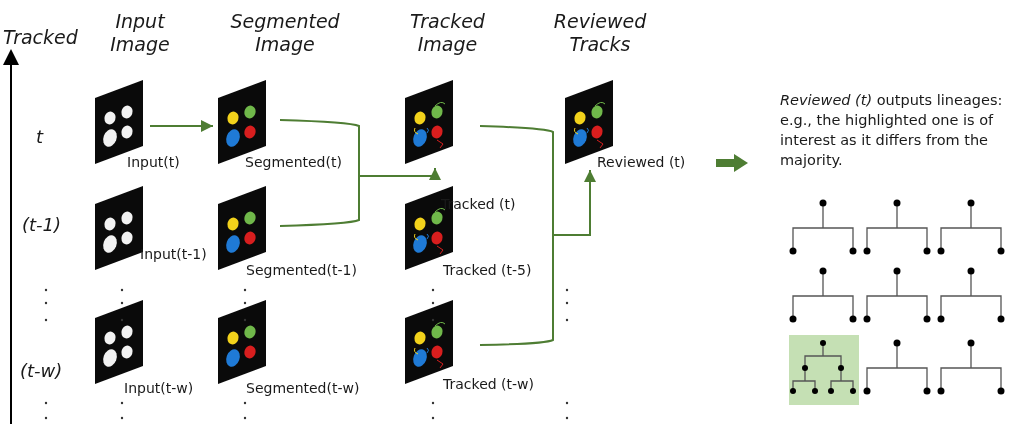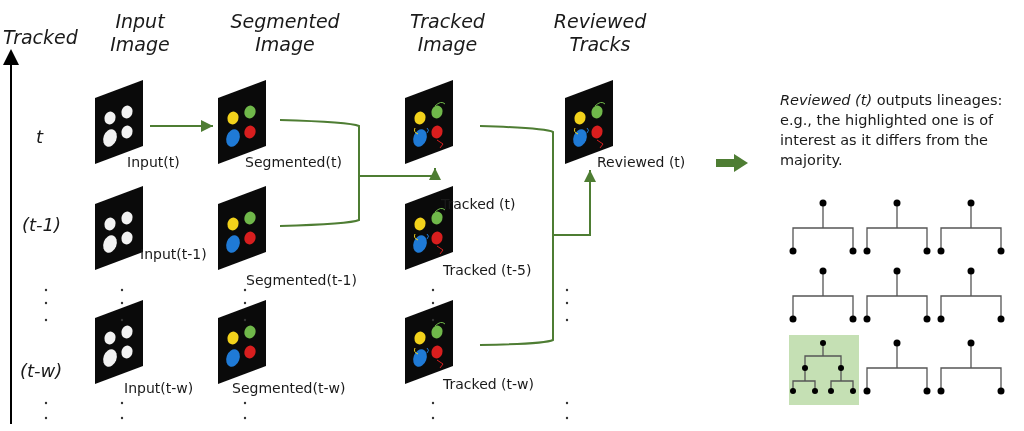--- a/index.html
+++ b/index.html
@@ -237,20 +237,20 @@
 <div class="abs rowlbl" style="left:36px;top:126px;">t</div>
 <div class="abs rowlbl" style="left:22px;top:214px;">(t-1)</div>
 <div class="abs rowlbl" style="left:20px;top:344px;margin-top:16px;">(t-w)</div>
 
 <div class="abs lbl" style="left:127px;top:154px;">Input(t)</div>
 <div class="abs lbl" style="left:245px;top:154px;">Segmented(t)</div>
 <div class="abs lbl" style="left:441px;top:154px;margin-top:42px;">Tracked (t)</div>
 <div class="abs lbl" style="left:597px;top:154px;">Reviewed (t)</div>
 
 <div class="abs lbl" style="left:125px;top:246px;margin-left:15px;">Input(t-1)</div>
-<div class="abs lbl" style="left:246px;top:272px;">Segmented(t-1)</div>
+<div class="abs lbl" style="left:246px;top:262px;">Segmented(t-1)</div>
 <div class="abs lbl" style="left:443px;top:262px;">Tracked (t-5)</div>
 
 <div class="abs lbl" style="left:124px;top:380px;">Input(t-w)</div>
-<div class="abs lbl" style="left:232px;top:380px;">Segmented(t-w)</div>
+<div class="abs lbl" style="left:246px;top:380px;">Segmented(t-w)</div>
 <div class="abs lbl" style="left:443px;top:376px;">Tracked (t-w)</div>
 
 <div class="abs note" style="left:780px;top:90px;"><em>Reviewed (t)</em><span> outputs lineages: e.g., the highlighted one is of interest as it differs from the majority.</span></div>
 
 </body></html>

